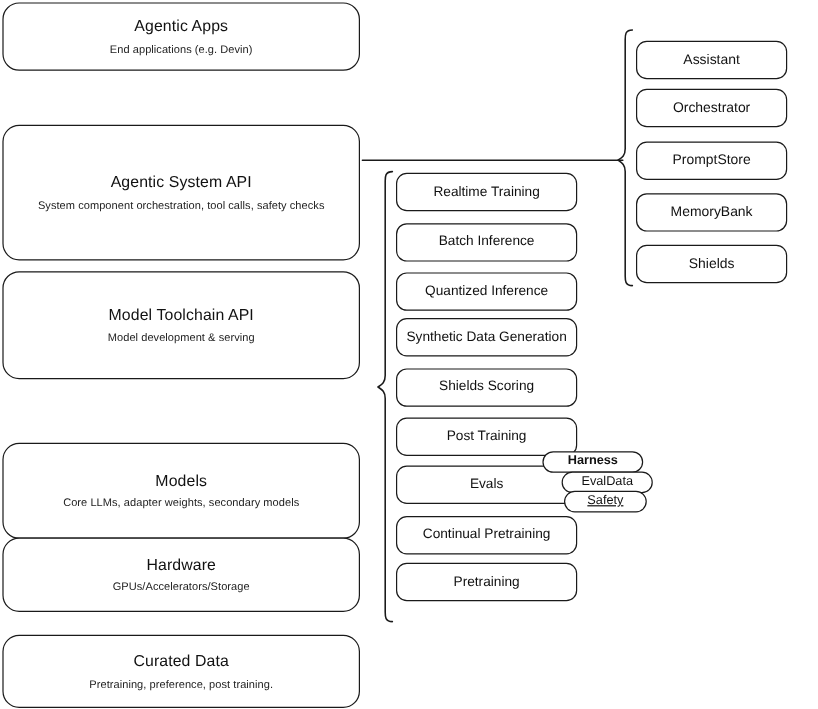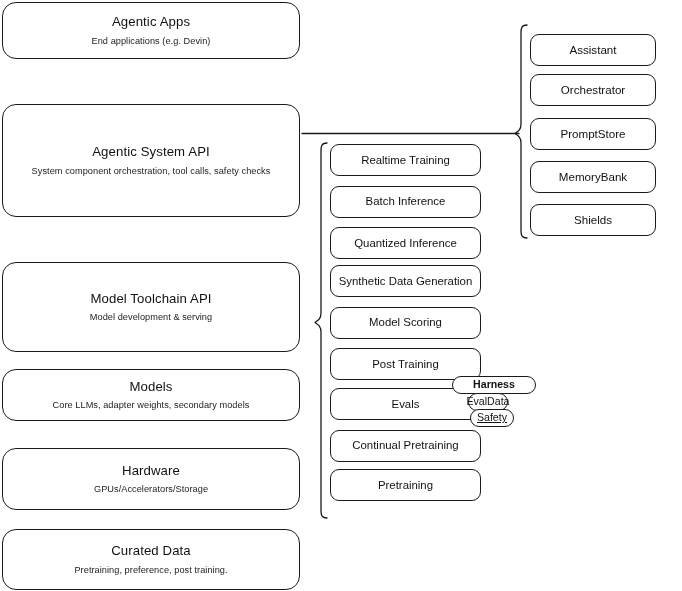--- a/index.html
+++ b/index.html
@@ -51,22 +51,22 @@
   }
   .layer .subtitle {
     font-size: 9.2px;
     color: #222222;
     margin-top: 5px;
     letter-spacing: 0.05px;
   }
 
   #layer-agentic-apps      { top: 2px;   height: 57px;  }
   #layer-agentic-system    { top: 84px;  height: 113px; margin-top: 20px; }
-  #layer-model-toolchain   { top: 226px; height: 90px; margin-top: 36px; }
-  #layer-models            { top: 369px; height: 52px;  }
+  #layer-model-toolchain   { top: 226px; height: 90px; }
+  #layer-models            { top: 369px; height: 80px;  }
   #layer-hardware          { top: 448px; height: 62px;  }
   #layer-curated-data      { top: 529px; height: 61px;  }
 
   
   .cap {
     left: 330px;
     width: 151px;
     height: 32px;
     border-radius: 9px;
     font-size: 11.4px;
@@ -86,22 +86,22 @@
   
   .pill {
     border-radius: 11px;
     font-size: 10.6px;
     color: #111111;
     border: 1.3px solid #1a1a1a;
     height: 18px;
     z-index: 5;
   }
   #pill-harness  { left: 452px; top: 376px; width: 84px; font-weight: bold; }
-  #pill-evaldata { left: 468px; top: 393px; width: 40px; }
-  #pill-safety   { left: 470px; top: 409px; width: 44px; text-decoration: underline; }
+  #pill-evaldata { left: 468px; top: 393px; width: 76px; }
+  #pill-safety   { left: 470px; top: 409px; width: 69px; text-decoration: underline; }
 
   
   #connectors {
     position: absolute;
     left: 0;
     top: 0;
     width: 682px;
     height: 591px;
     pointer-events: none;
     z-index: 1;
@@ -168,21 +168,21 @@
 
   <div class="node layer" id="layer-curated-data">
     <div class="title">Curated Data</div>
     <div class="subtitle">Pretraining, preference, post training.</div>
   </div>
 
   <div class="node cap" style="top:144px">Realtime Training</div>
   <div class="node cap" style="top:185.5px">Batch Inference</div>
   <div class="node cap" style="top:227px">Quantized Inference</div>
   <div class="node cap" style="top:265px">Synthetic Data Generation</div>
-  <div class="node cap" style="top:306.5px">Model Scoring</div>
+  <div class="node cap" style="top:306.5px">Shields Scoring</div>
   <div class="node cap" style="top:348px">Post Training</div>
   <div class="node cap" style="top:388px">Evals</div>
   <div class="node cap" style="top:429.5px">Continual Pretraining</div>
   <div class="node cap" style="top:469px">Pretraining</div>
 
   <div class="node pill" id="pill-harness">Harness</div>
   <div class="node pill" id="pill-evaldata">EvalData</div>
   <div class="node pill" id="pill-safety">Safety</div>
 
   <div class="node comp" style="top:34px">Assistant</div>

